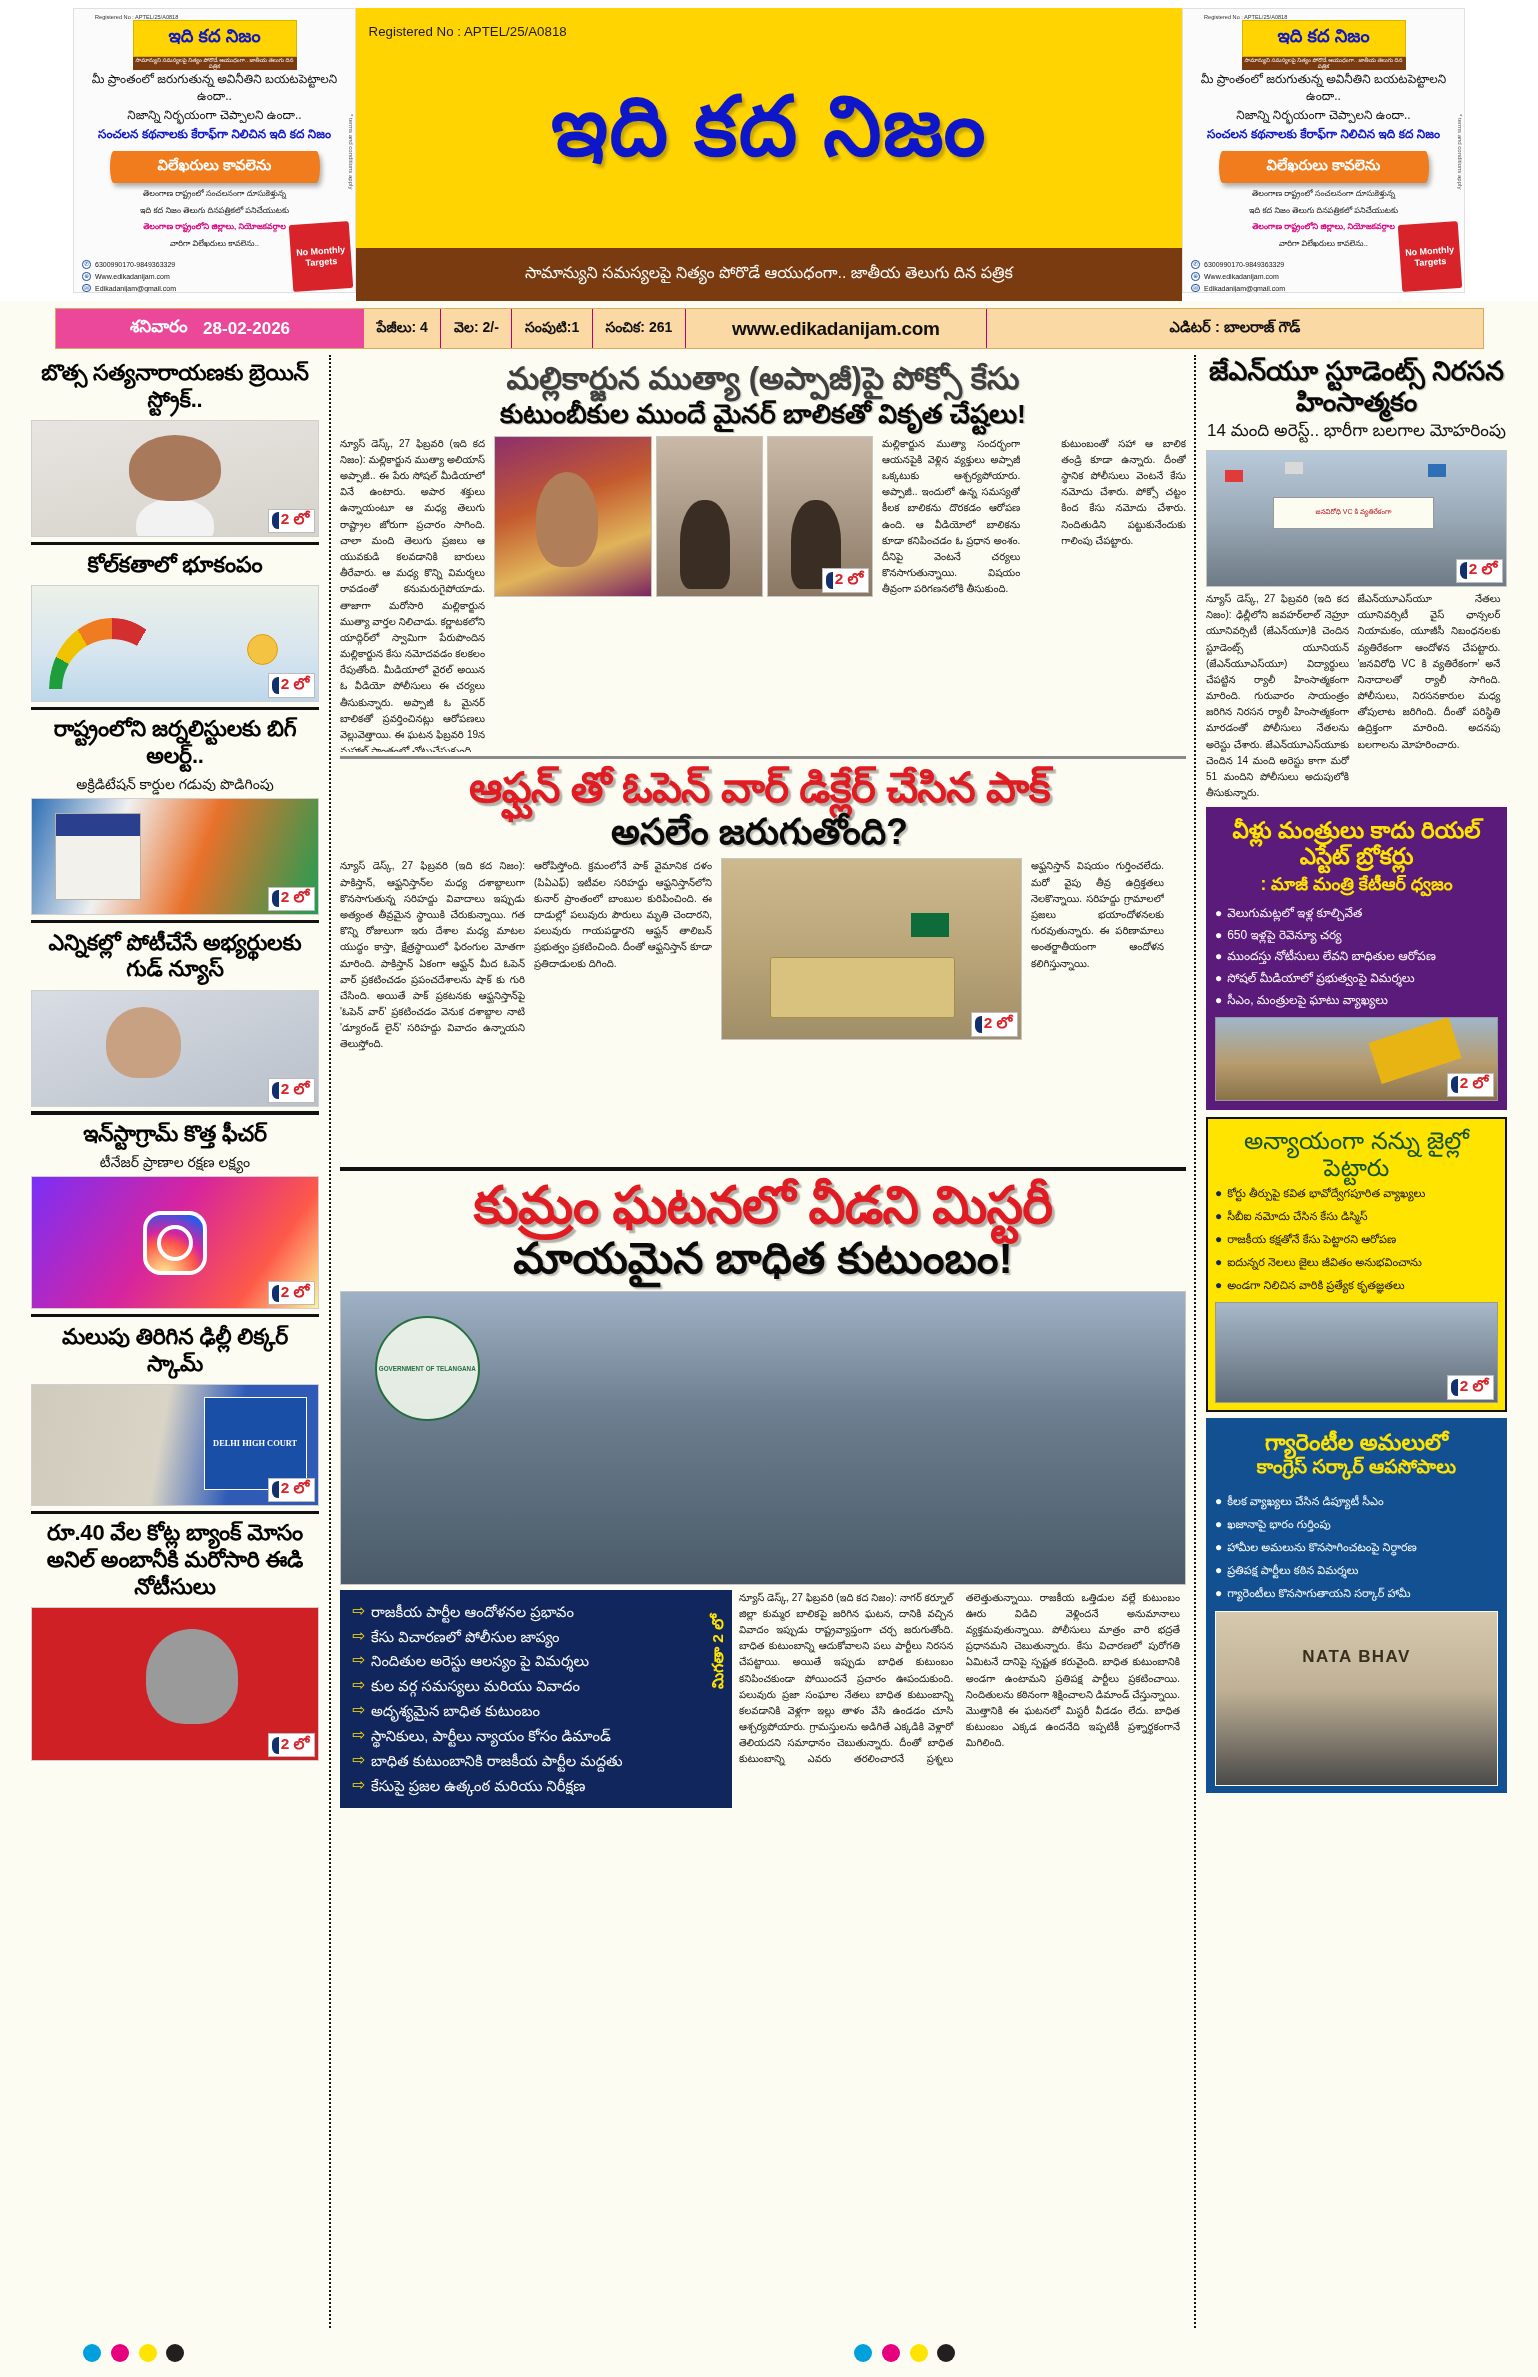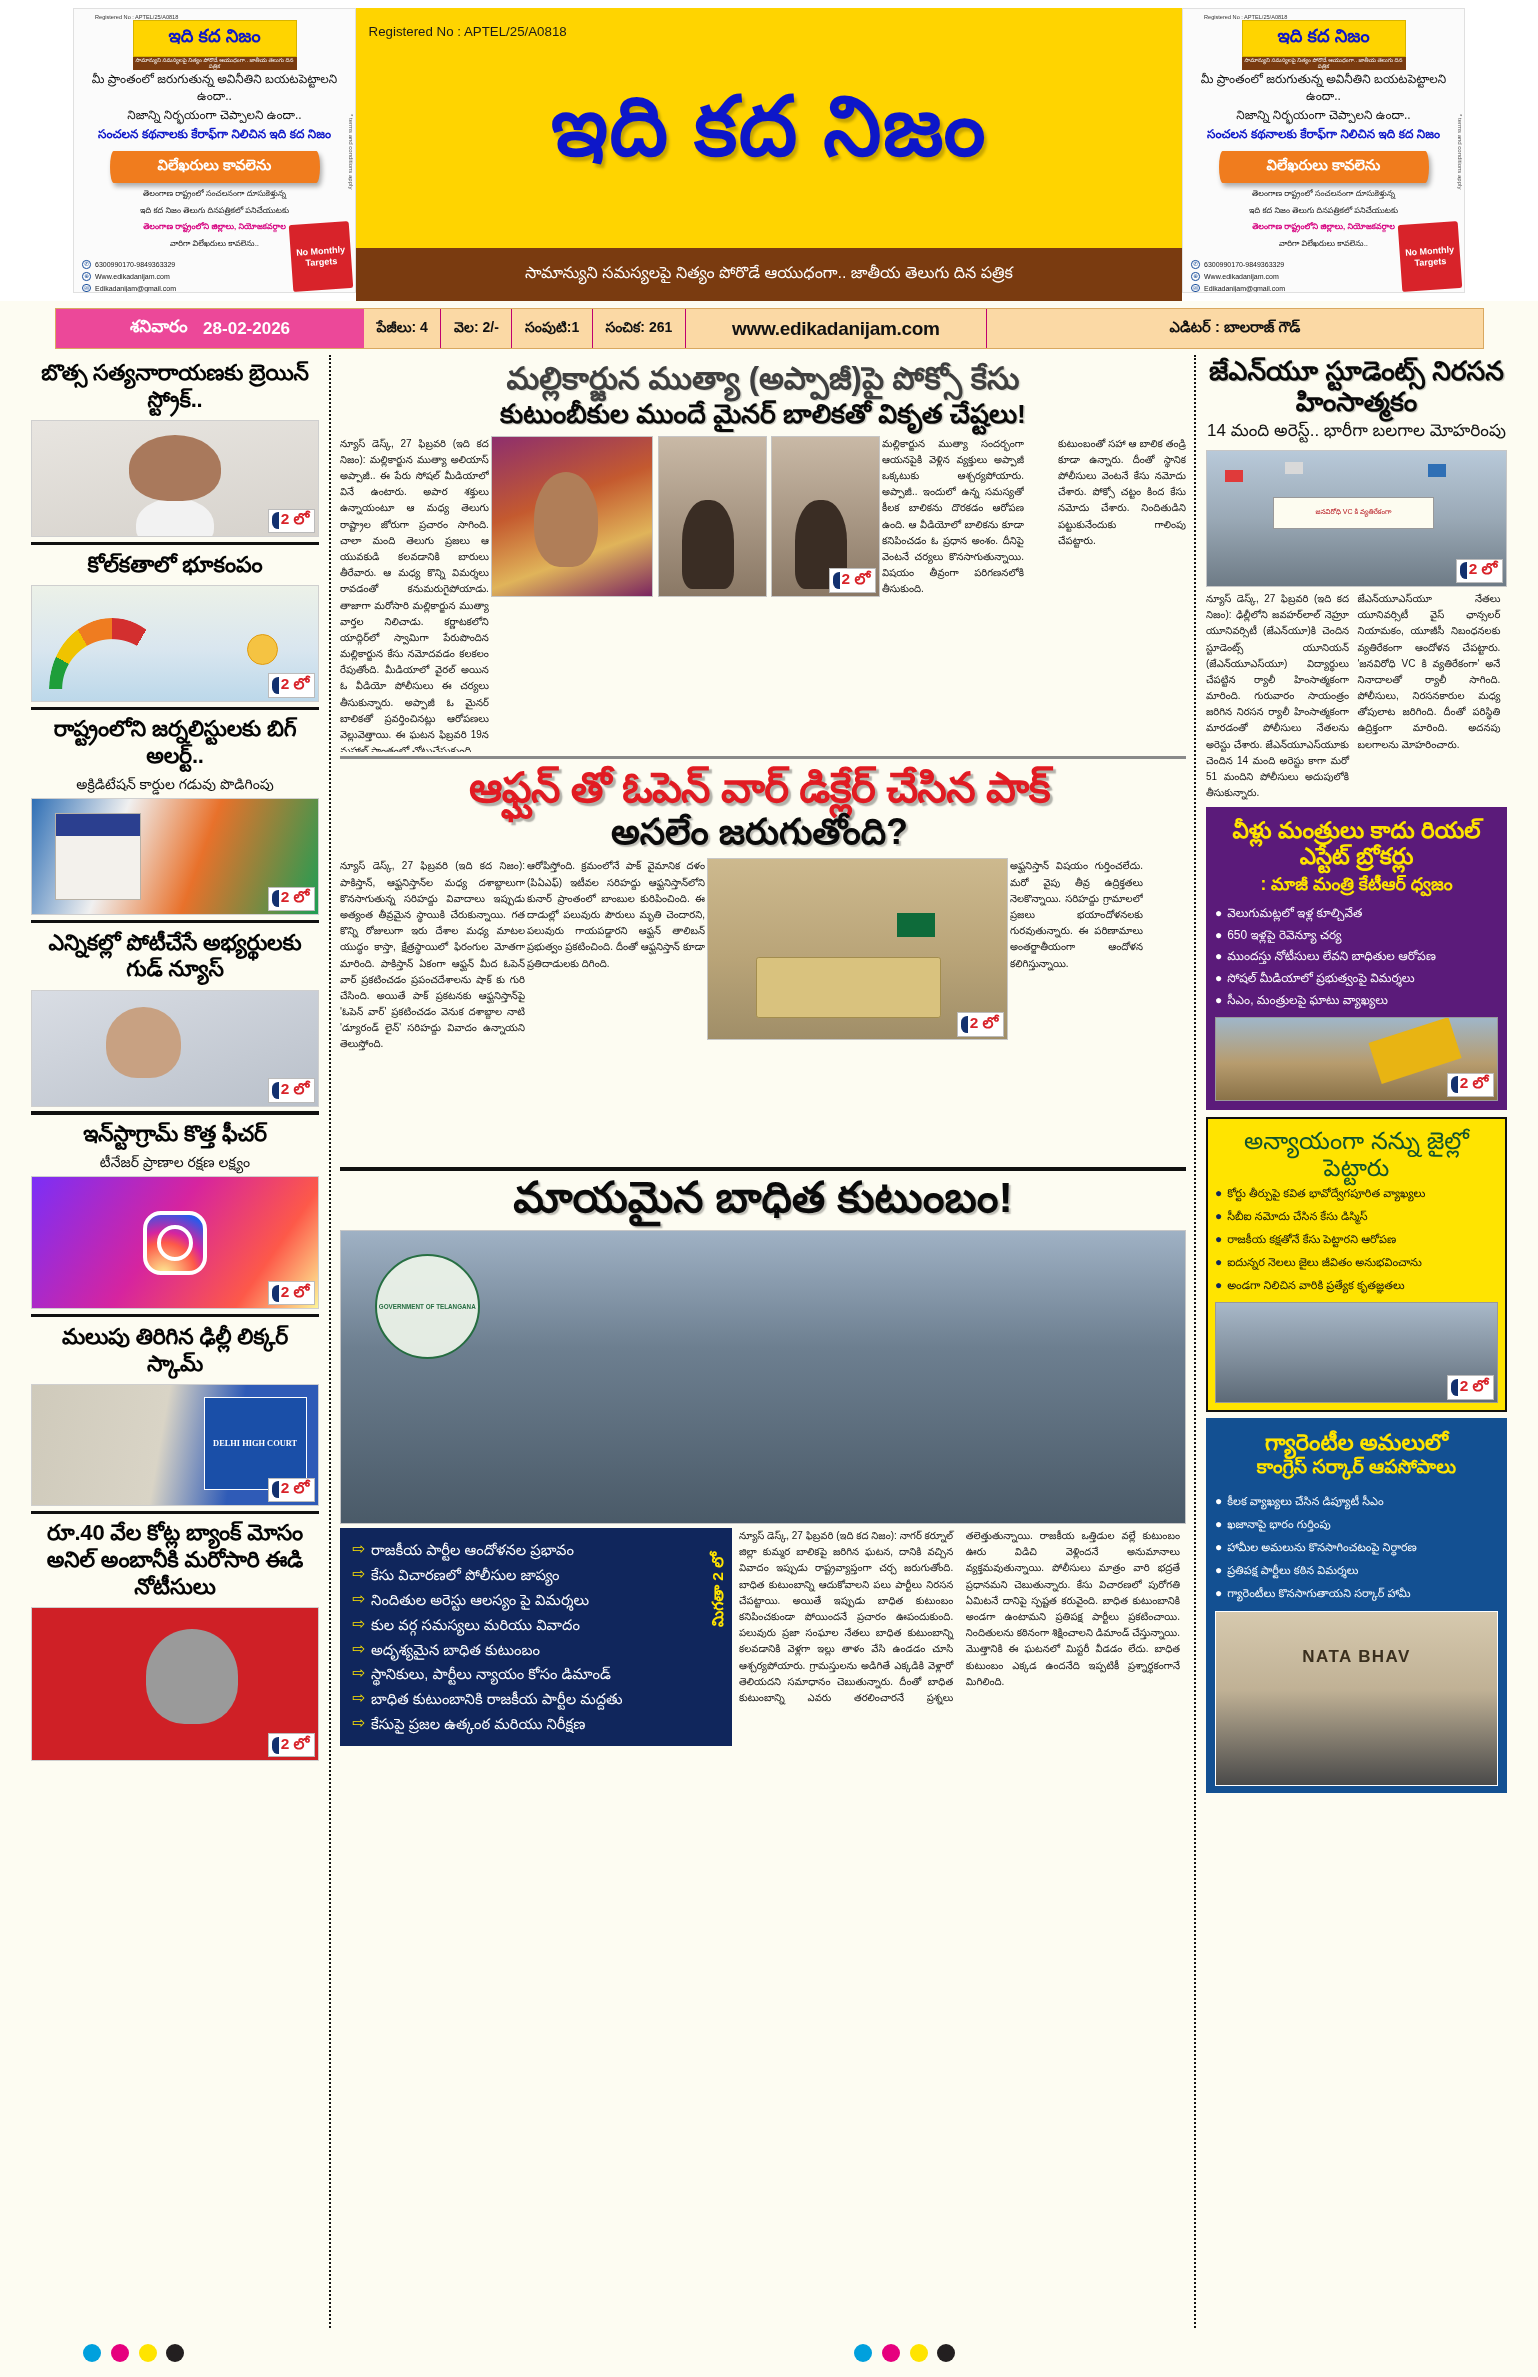--- a/index.html
+++ b/index.html
@@ -227,21 +227,21 @@
     font-size: 42px; font-weight: bold; color: #e11b22; text-align: center;
     line-height: 1.05; padding: 7px 0 0;
     text-shadow: 2.8px 2.8px 1.4px rgba(0,0,0,.3);
     letter-spacing: -0.7px;
   }
   .hd-black-big {
     font-size: 36px; font-weight: bold; color: #0a0a0a; text-align: center;
     line-height: 1.08; padding: 2.8px 0 7px;
     text-shadow: 2.1px 2.1px 1.4px rgba(0,0,0,.25);
   }
-  .story-body { display: flex; gap: 2px; }
+  .story-body { display: flex; gap: 9px; }
   .col-text {
     font-size: 10px; line-height: 1.62; color: #111;
     text-align: justify; hyphens: auto; overflow: hidden;
   }
   .story-photo { border: 0.7px solid #c6c6c6; position: relative; overflow: hidden; }
   .ph-guru { background: linear-gradient(160deg,#8e2f6d 0%,#c45a2f 40%,#e0b45a 70%,#7b2560 100%); }
   .ph-guru::after{content:"";position:absolute;left:26%;top:22%;width:40%;height:60%;
     border-radius:50% 50% 40% 40%;background:#b07e58;}
   .ph-room { background: linear-gradient(180deg,#c9b9a6 0%,#8a7865 100%); }
   .ph-room::after{content:"";position:absolute;left:22%;top:40%;width:48%;height:56%;
@@ -558,20 +558,21 @@
                 <span>2 లో</span>
               </div>
           </div>
         </div>
         <div class="col-text" style="width:133px;">అఫ్ఘనిస్తాన్ విషయం గుర్తించలేదు. మరో వైపు తీవ్ర ఉద్రిక్తతలు నెలకొన్నాయి. సరిహద్దు గ్రామాలలో ప్రజలు భయాందోళనలకు గురవుతున్నారు. ఈ పరిణామాలు అంతర్జాతీయంగా ఆందోళన కలిగిస్తున్నాయి.</div>
       </div>
     </div>
 
     <div style="margin-top:4.2px;">
       <div style="height:4.2px;background:#111;"></div>
+      <div class="hd-red-big" style="font-size:52px;">కుమ్రం ఘటనలో వీడని మిస్టరీ</div>
       <div class="hd-black-big" style="font-size:43px;">మాయమైన బాధిత కుటుంబం!</div>
 
       <div class="story-photo" style="height:294px;margin-top:2.8px;">
         <div class="ph ph-crowd">
           <div class="emblem">GOVERNMENT OF TELANGANA</div>
         </div>
       </div>
 
       <div style="display:flex;gap:7px;margin-top:4.2px;">
         <div class="bullet-strip" style="width:392px;">

